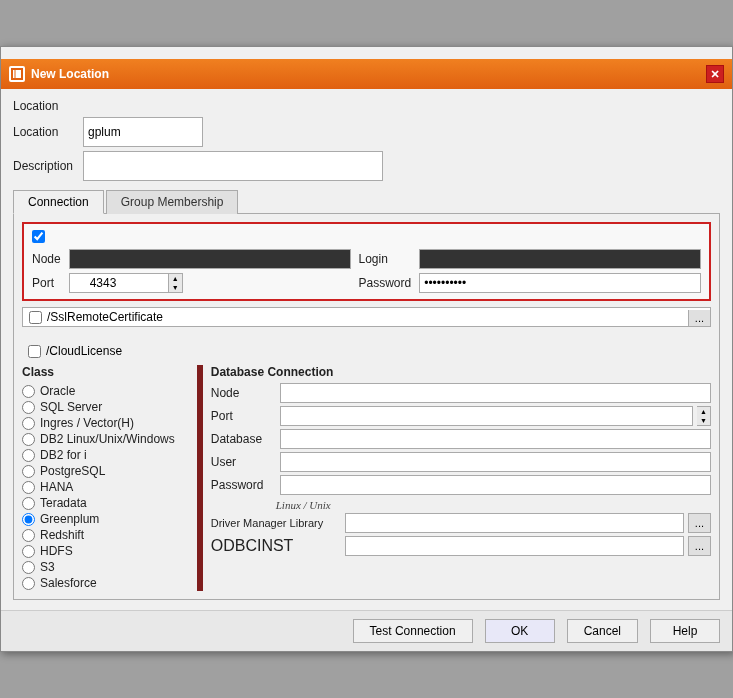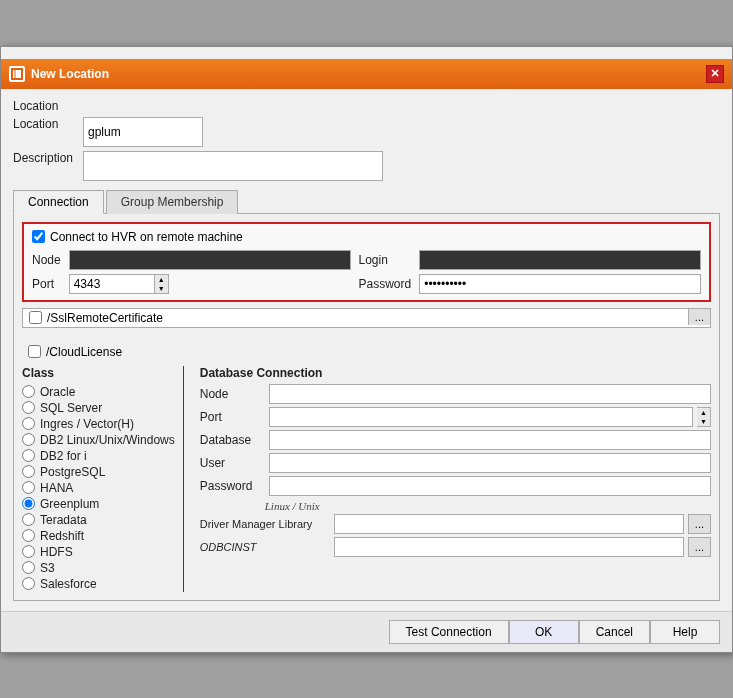--- a/index.html
+++ b/index.html
@@ -54,21 +54,21 @@
       display: flex;
       align-items: center;
       justify-content: center;
       font-weight: bold;
     }
     .window-content {
       padding: 10px 12px;
     }
     .field-row {
       display: flex;
-      align-items: flex-start;
+      align-items: center;
       margin-bottom: 4px;
     }
     .field-label {
       font-size: 12px;
       color: #222;
       min-width: 70px;
     }
     .field-input {
       border: 1px solid #aaa;
       background: white;
@@ -135,24 +135,24 @@
       font-size: 12px;
       color: #222;
     }
     .port-container {
       display: flex;
       align-items: center;
     }
     .port-input {
       border: 1px solid #aaa;
       background: white;
-      padding: 2px 4px;
+      padding: 2px 20px;
       font-size: 12px;
       height: 20px;
-      width: 86px;
+      width: 100px;
     }
     .spinner-btn {
       display: flex;
       flex-direction: column;
       border: 1px solid #aaa;
       border-left: none;
       background: #e8e8e8;
       cursor: pointer;
     }
     .spinner-up, .spinner-down {
@@ -171,21 +171,21 @@
     }
     .checkbox-item {
       display: flex;
       align-items: center;
       gap: 5px;
       padding: 3px 6px;
       margin-bottom: 2px;
     }
     .ssl-row {
       display: flex;
-      align-items: flex-start;
+      align-items: flex-end;
       border: 1px solid #aaa;
       background: white;
       margin-bottom: 14px;
     }
     .ssl-row-inner {
       flex: 1;
       display: flex;
       align-items: center;
       padding: 2px 6px;
       gap: 5px;
@@ -193,21 +193,21 @@
     .ssl-browse {
       border: none;
       border-left: 1px solid #aaa;
       background: #e0e0e0;
       padding: 2px 6px;
       cursor: pointer;
       font-size: 11px;
     }
     .main-area {
       display: flex;
-      gap: 0;
+      gap: 14px;
       margin-top: 4px;
     }
     .class-panel {
       min-width: 155px;
       padding-right: 8px;
     }
     .class-title {
       font-size: 12px;
       font-weight: bold;
       color: #222;
@@ -219,22 +219,22 @@
       gap: 5px;
       padding: 1px 0;
       font-size: 12px;
       color: #222;
     }
     .radio-item input[type="radio"] {
       cursor: pointer;
     }
     .db-panel {
       flex: 1;
-      padding-left: 16px;
-      border-left: 1px solid #7f1d1d;
+      padding-left: 8px;
+      border-left: 6px solid #7f1d1d;
     }
     .db-title {
       font-size: 12px;
       font-weight: bold;
       color: #222;
       margin-bottom: 4px;
     }
     .db-field-row {
       display: flex;
       align-items: center;
@@ -286,21 +286,21 @@
       background: #e0e0e0;
       padding: 1px 6px;
       cursor: pointer;
       font-size: 11px;
       height: 20px;
     }
     .footer {
       display: flex;
       justify-content: flex-end;
       padding: 8px 12px;
-      gap: 0;
+      gap: 12px;
       border-top: 1px solid #ccc;
       background: #e8e8e8;
     }
     .footer-btn {
       padding: 4px 16px;
       font-size: 12px;
       border: 1px solid #aaa;
       background: #f0f0f0;
       cursor: pointer;
       min-width: 70px;
@@ -348,21 +348,20 @@
     <div class="tabs-bar">
       <div class="tab active">Connection</div>
       <div class="tab">Group Membership</div>
     </div>
 
     <div class="tab-content">
 
       <div class="remote-section">
         <div class="checkbox-row">
           <input type="checkbox" checked="" style="">
-          <span>Connect to HVR on remote machine</span>
         </div>
         <div class="form-grid">
           <span class="form-label">Node</span>
           <input type="text" style="border: 1px solid rgb(170, 170, 170); background: rgb(51, 51, 51); height: 20px; color: rgb(51, 51, 51); padding: 2px 4px; font-size: 12px;">
           <span class="form-label">Login</span>
           <input type="text" style="border: 1px solid rgb(170, 170, 170); background: rgb(51, 51, 51); height: 20px; color: rgb(51, 51, 51); padding: 2px 4px; font-size: 12px;">
 
           <span class="form-label">Port</span>
           <div class="port-container">
             <input class="port-input" type="text" value="4343" style="">
@@ -415,26 +414,26 @@
           </div>
           <div class="radio-item">
             <input type="radio" name="db-class" style="">
             <span>PostgreSQL</span>
           </div>
           <div class="radio-item">
             <input type="radio" name="db-class" style="">
             <span>HANA</span>
           </div>
           <div class="radio-item">
+            <input type="radio" name="db-class" style="">
+            <span>Teradata</span>
+          </div>
+          <div class="radio-item">
             <input type="radio" name="db-class" checked="" style="">
             <span>Greenplum</span>
-          </div>
-          <div class="radio-item">
-            <input type="radio" name="db-class" style="">
-            <span>Teradata</span>
           </div>
           <div class="radio-item">
             <input type="radio" name="db-class" style="">
             <span>Redshift</span>
           </div>
           <div class="radio-item">
             <input type="radio" name="db-class" style="">
             <span>HDFS</span>
           </div>
           <div class="radio-item">
@@ -481,21 +480,21 @@
 
           <div class="section-separator">Linux / Unix</div>
 
           <div class="db-browse-row">
             <span class="db-label" style="min-width:130px; font-size:11px;">Driver Manager Library</span>
             <input class="db-browse-input" type="text" style="">
             <button class="browse-btn">...</button>
           </div>
 
           <div class="db-browse-row">
-            <span class="db-label" style="min-width:130px; font-size:11px;font-style:italic;">ODBCINST</span>
+            <span class="db-label" style="min-width:130px; font-size:16px;">ODBCINST</span>
             <input class="db-browse-input" type="text" style="">
             <button class="browse-btn">...</button>
           </div>
         </div>
       </div>
     </div>
   </div>
 
   <div class="footer">
     <button class="footer-btn">Test Connection</button>

